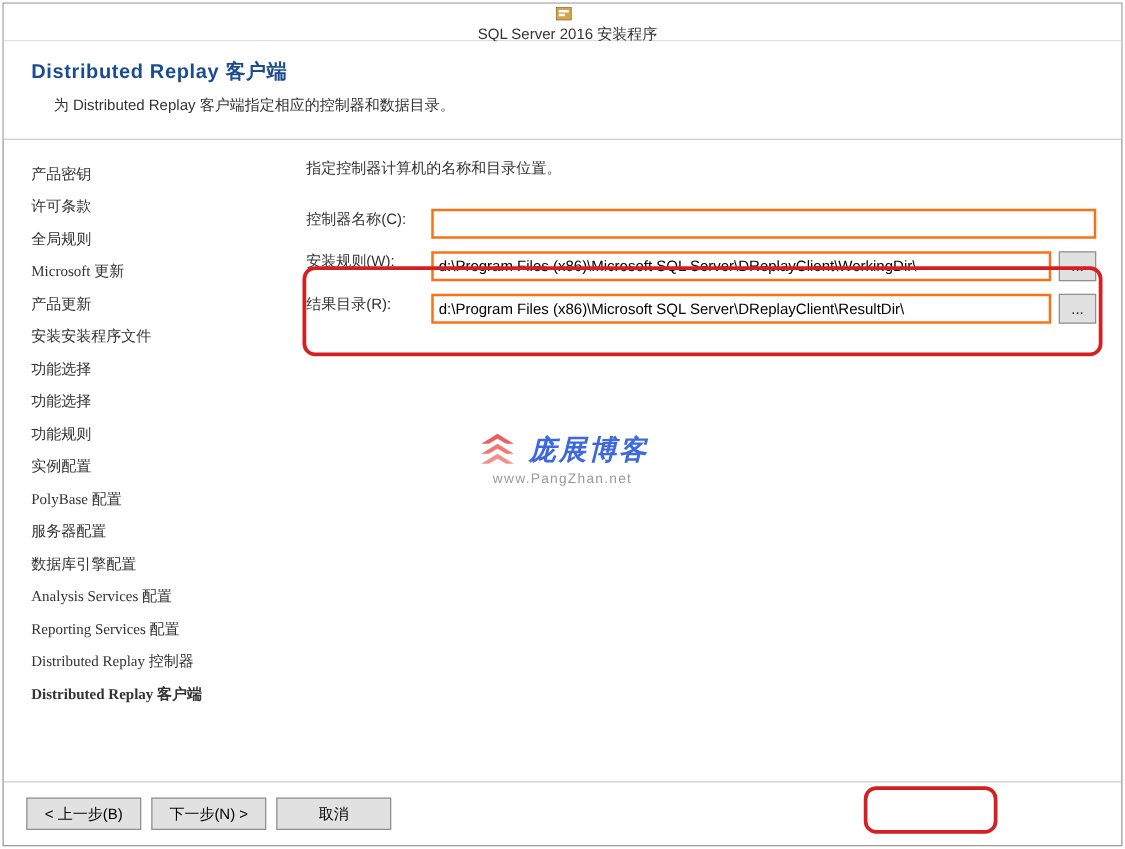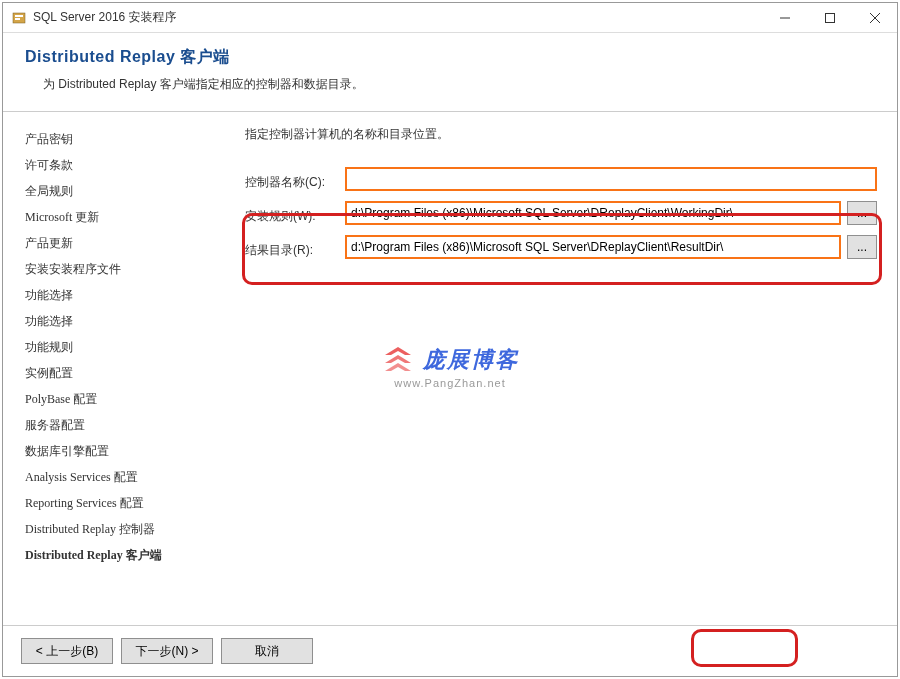--- a/index.html
+++ b/index.html
@@ -1,39 +1,39 @@
 <!DOCTYPE html>
 <html><head>
   <meta charset="utf-8">
   <style>
     * { box-sizing: border-box; margin: 0; padding: 0; }
     body { font-family: "Microsoft YaHei", "Segoe UI", Tahoma, sans-serif; font-size: 12px; background: #fff; width: 900px; height: 679px; overflow: hidden; position: relative; }
     
     .window { width: 896px; height: 675px; border: 1px solid #999; background: #fff; display: flex; flex-direction: column; margin: 2px; }
     
-    .titlebar { height: 30px; display: flex; align-items: center; padding-left: 8px; background: #fff; border-bottom: 1px solid #ddd; }
+    .titlebar { height: 30px; display: flex; align-items: center; padding-left: 8px; background: #fff; border-bottom: 1px solid #ddd; flex-direction: column; }
     .titlebar-icon { width: 16px; height: 16px; margin-right: 6px; display: inline-flex; align-items: center; justify-content: center; }
     .titlebar-title { flex: 1; font-size: 12px; color: #333; }
     .titlebar-controls { display: flex; }
     .titlebar-btn { width: 45px; height: 29px; display: flex; align-items: center; justify-content: center; background: #fff; cursor: pointer; color: #333; }
     
     .header-section { padding: 14px 22px 18px 22px; border-bottom: 1px solid #ccc; background: #fff; }
     .header-title { font-size: 16px; font-weight: 600; color: #1a4d8f; margin-bottom: 8px; letter-spacing: 0.5px; }
     .header-desc { font-size: 12px; color: #333; margin-left: 18px; }
     
     .body-area { flex: 1; display: flex; }
     
     .sidebar { width: 220px; padding: 14px 10px 10px 22px; border-right: none; }
     .sidebar-item { display: block; padding: 4.5px 0; font-size: 12px; color: #333; cursor: pointer; white-space: nowrap; font-family: Liberation Serif, serif; }
     .sidebar-item.active { font-weight: bold; }
     
     .main-panel { flex: 1; padding: 14px 20px 10px 22px; position: relative; }
     .main-intro { font-size: 12px; color: #333; margin-bottom: 24px; }
     
-    .form-row { display: flex; align-items: flex-end; margin-bottom: 10px; }
+    .form-row { display: flex; align-items: flex-start; margin-bottom: 10px; }
     .form-label { width: 100px; font-size: 12px; color: #333; }
     .form-input { flex: 1; height: 24px; border: 2px solid #f97316; padding: 2px 4px; font-size: 12px; font-family: inherit; }
     .browse-btn { width: 30px; height: 24px; margin-left: 6px; border: 1px solid #8f8f8f; background: #e1e1e1; font-size: 12px; cursor: pointer; display: flex; align-items: center; justify-content: center; }
     
     .highlight-box { position: absolute; border: 3px solid #d42020; border-radius: 10px; pointer-events: none; }
     .highlight-directories { left: 242px; top: 213px; width: 640px; height: 72px; }
     .highlight-next { left: 691px; top: 629px; width: 107px; height: 38px; }
     
     .watermark { position: absolute; left: 50%; top: 345px; transform: translateX(-50%); text-align: center; pointer-events: none; opacity: 0.85; }
     .watermark-logo { display: flex; align-items: center; justify-content: center; gap: 8px; }

